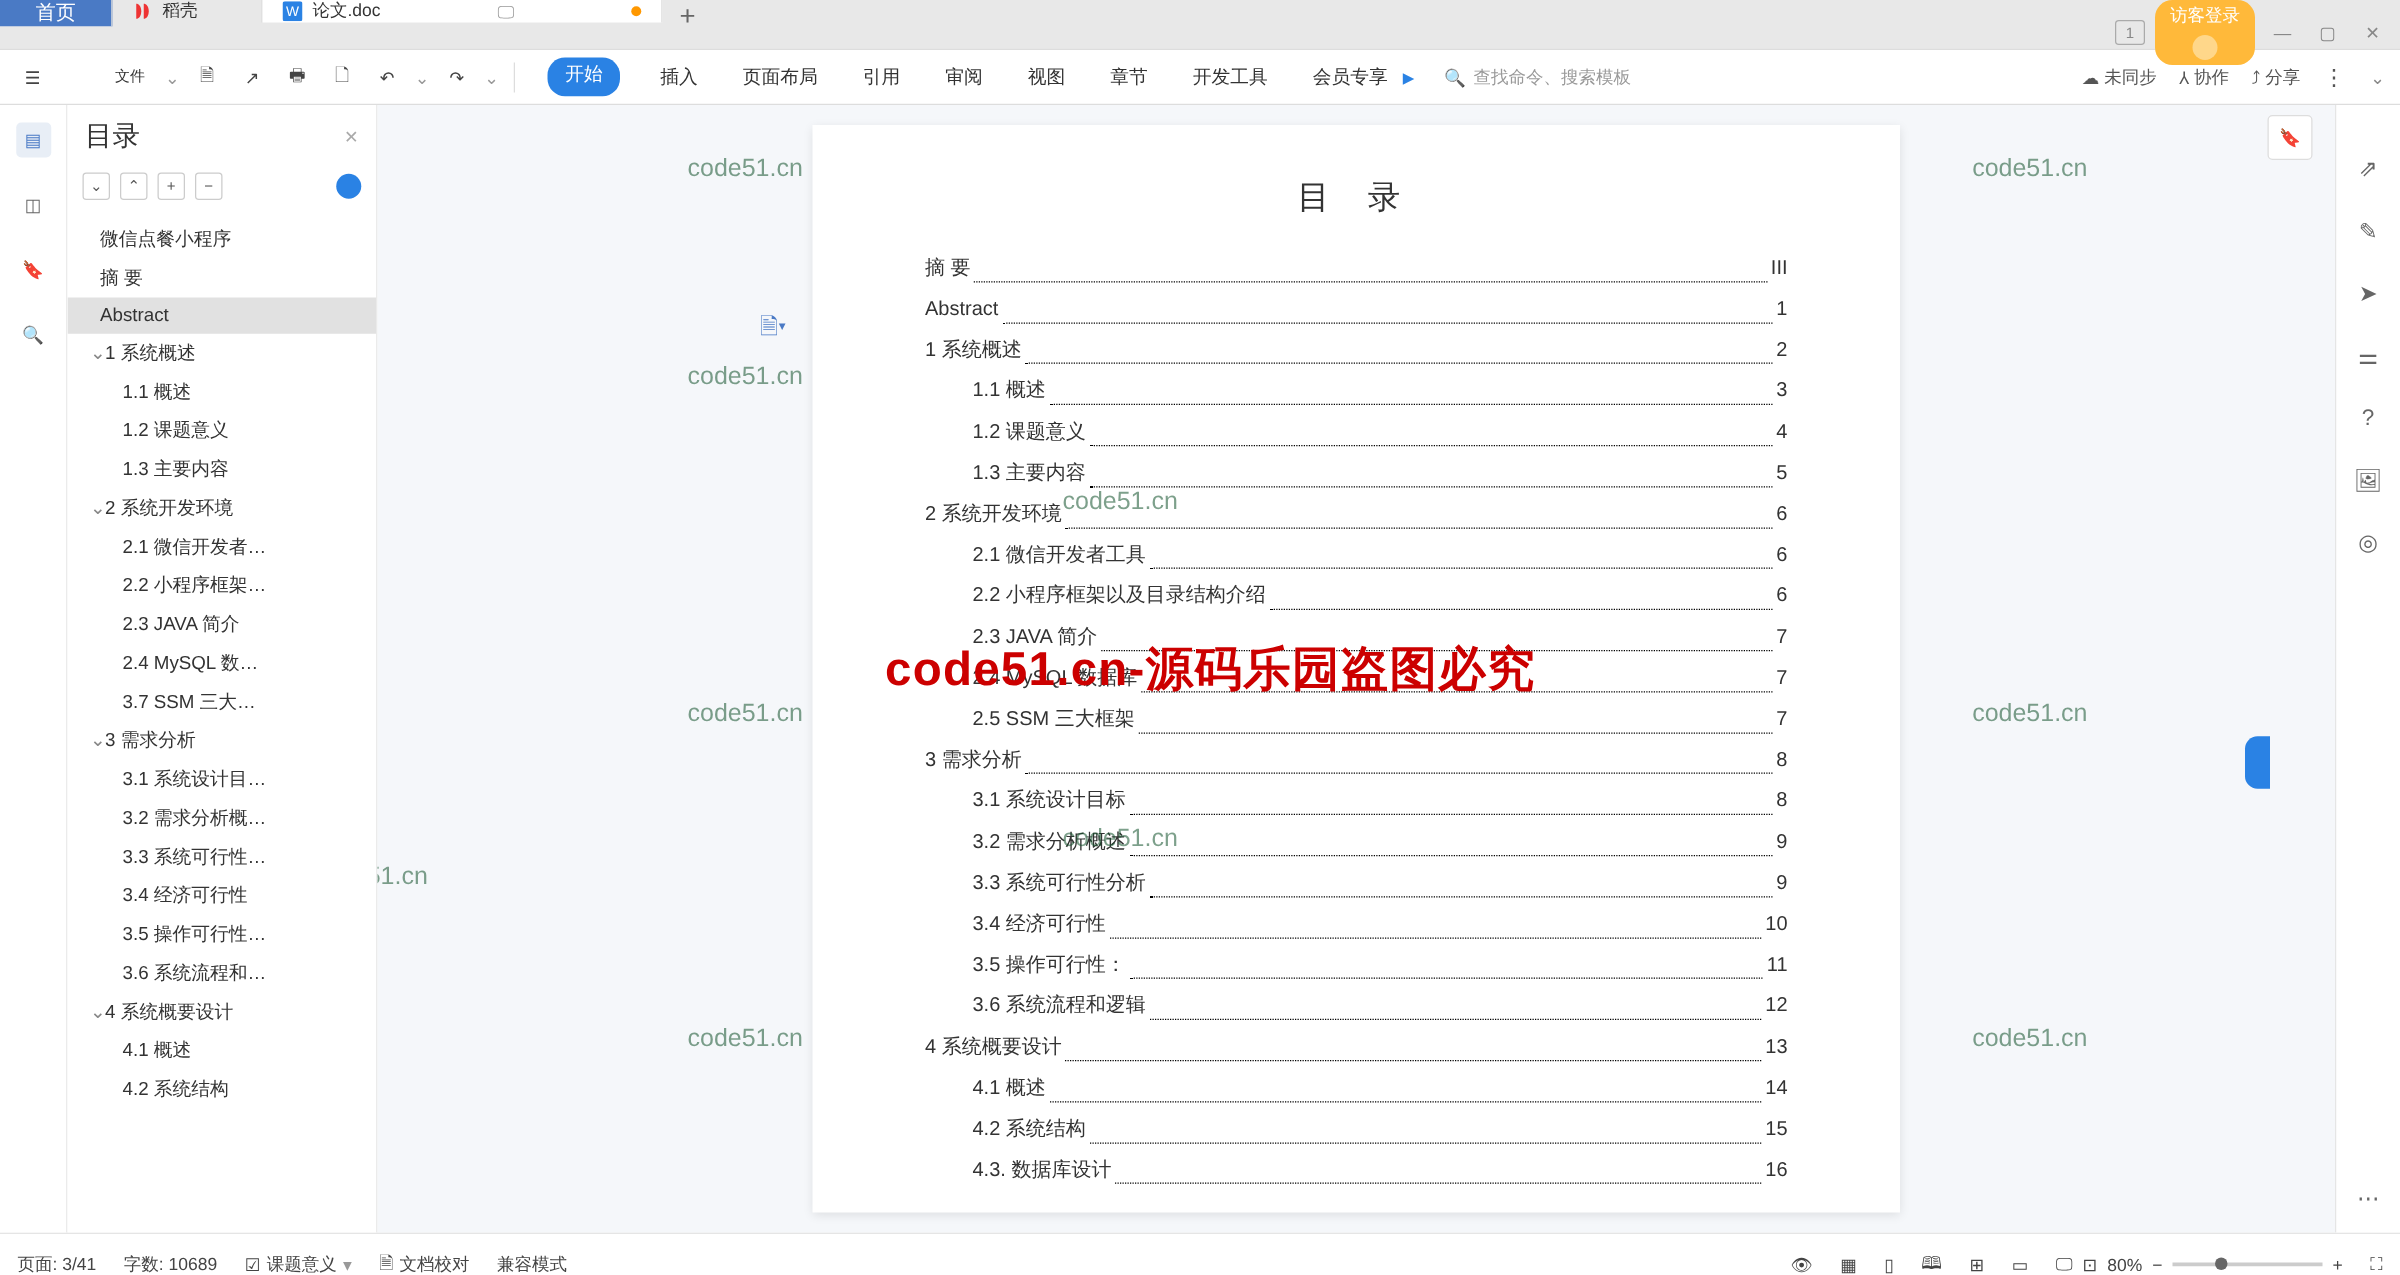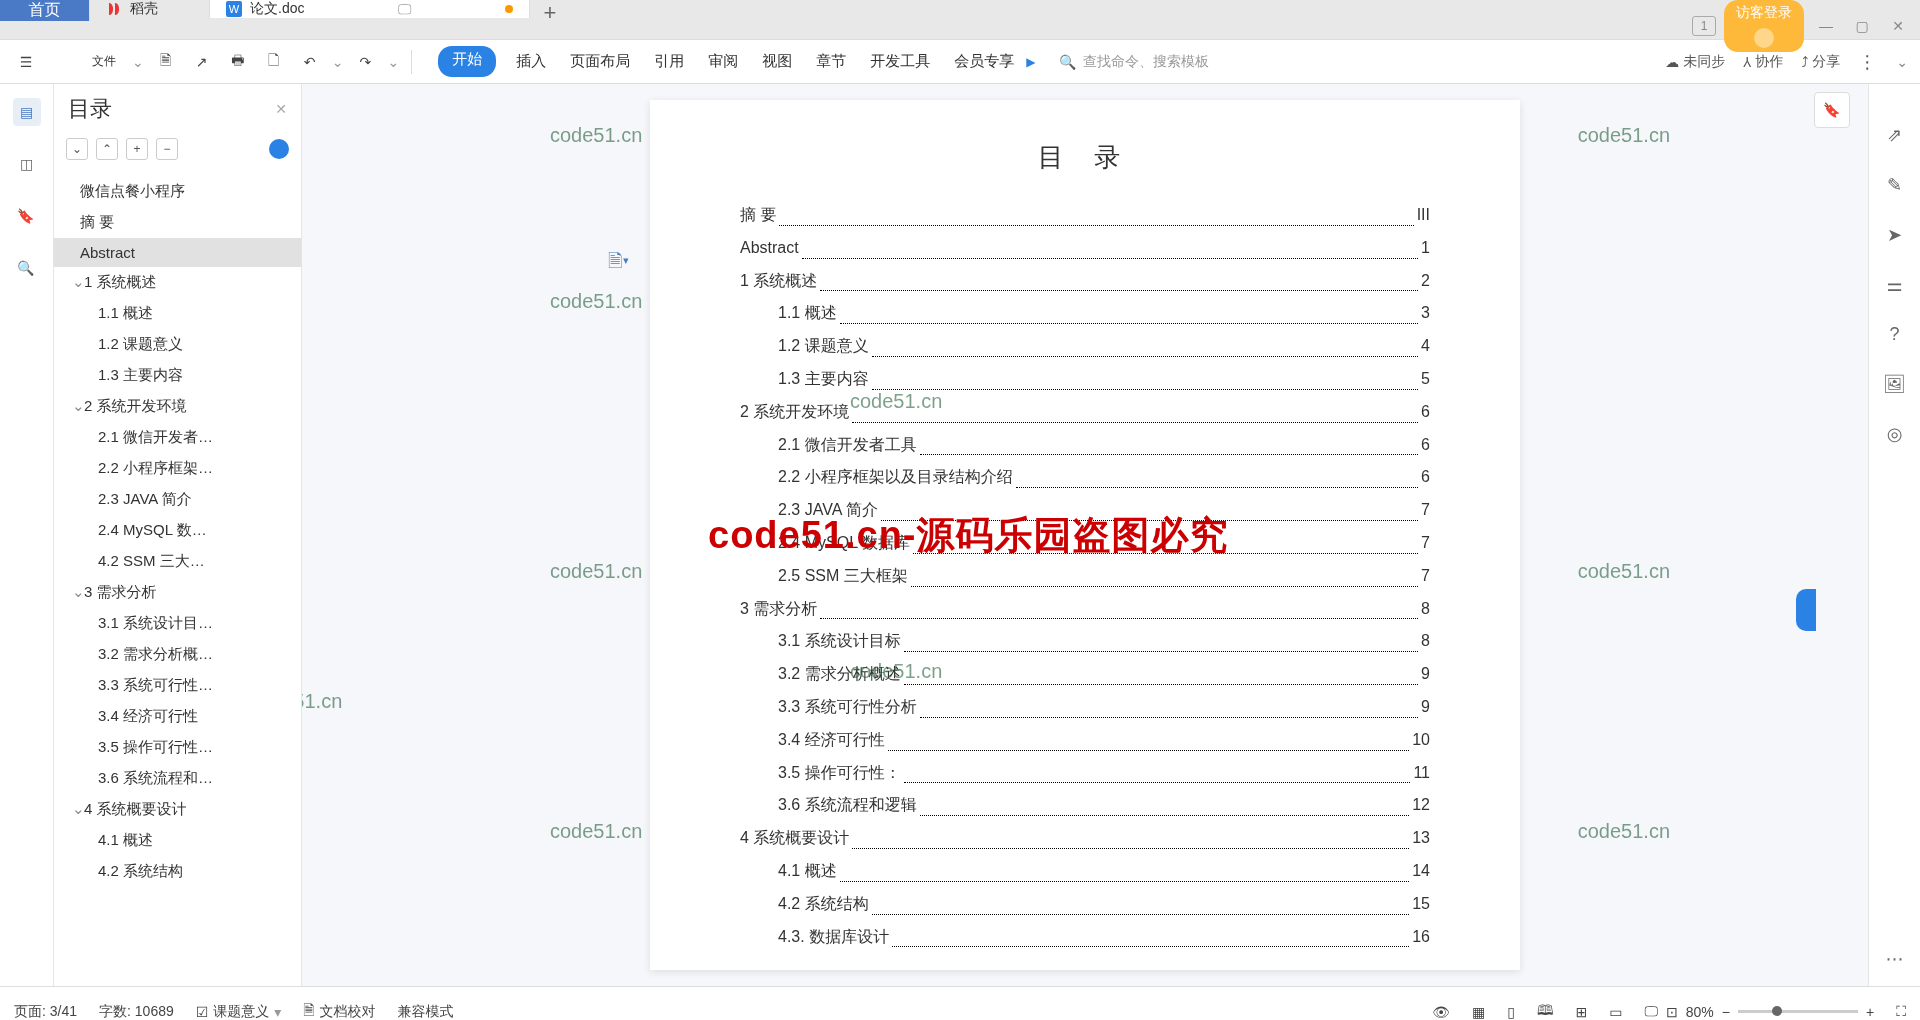--- a/index.html
+++ b/index.html
@@ -18,21 +18,21 @@
 .tabbar-right { margin-left: auto; display: flex; align-items: center; gap: 8px; padding-right: 8px; }
 .login-btn { background: #ffb93a; color: #fff; padding: 4px 12px; border-radius: 14px; display: flex; align-items: center; gap: 6px; font-size: 14px; flex-direction: column; }
 .login-btn .avatar { width: 20px; height: 20px; border-radius: 50%; background: #ffd78a; }
 .winbtn { width: 28px; height: 28px; display: flex; align-items: center; justify-content: center; color: #888; cursor: pointer; }
 
 
 .ribbon { height: 44px; display: flex; align-items: center; border-bottom: 1px solid #ddd; padding: 0 12px; gap: 8px; }
 .ribbon .iconbtn { width: 28px; height: 28px; display: flex; align-items: center; justify-content: center; color: #444; cursor: pointer; border-radius: 3px; }
 .ribbon .file-btn { font-size: 12px; padding: 0 8px; cursor: pointer; margin-left: 36px; }
 .ribbon .sep { width: 1px; height: 24px; background: #ddd; margin: 0 4px; }
-.menubar { display: flex; gap: 16px; margin-left: 14px; }
+.menubar { display: flex; gap: 28px; margin-left: 14px; }
 .menu-item { font-size: 15px; padding: 6px 4px; cursor: pointer; color: #333; }
 .menu-item.active { background: #2a82e4; color: #fff; border-radius: 14px; padding: 4px 14px; }
 .search-box { display: flex; align-items: center; gap: 6px; color: #999; margin-left: 16px; }
 .ribbon-right { margin-left: auto; display: flex; align-items: center; gap: 18px; color: #555; }
 .ribbon-right .item { display: flex; align-items: center; gap: 4px; cursor: pointer; }
 .arrow-r { color: #2a82e4; font-size: 12px; }
 .more-dots { font-size: 18px; letter-spacing: 2px; }
 
 
 .main { display: flex; height: calc(100% - 40px - 44px - 34px); }
@@ -190,21 +190,21 @@
         <div class="ol-item l1 sel">Abstract</div>
         <div class="ol-item l2"><span class="chev">⌄</span>1 系统概述</div>
         <div class="ol-item l3">1.1 概述</div>
         <div class="ol-item l3">1.2 课题意义</div>
         <div class="ol-item l3">1.3 主要内容</div>
         <div class="ol-item l2"><span class="chev">⌄</span>2 系统开发环境</div>
         <div class="ol-item l3">2.1 微信开发者…</div>
         <div class="ol-item l3">2.2 小程序框架…</div>
         <div class="ol-item l3">2.3 JAVA 简介</div>
         <div class="ol-item l3">2.4 MySQL 数…</div>
-        <div class="ol-item l3">4.2 SSM 三大…</div>
+        <div class="ol-item l3">3.7 SSM 三大…</div>
         <div class="ol-item l2"><span class="chev">⌄</span>3 需求分析</div>
         <div class="ol-item l3">3.1 系统设计目…</div>
         <div class="ol-item l3">3.2 需求分析概…</div>
         <div class="ol-item l3">3.3 系统可行性…</div>
         <div class="ol-item l3">3.4 经济可行性</div>
         <div class="ol-item l3">3.5 操作可行性…</div>
         <div class="ol-item l3">3.6 系统流程和…</div>
         <div class="ol-item l2"><span class="chev">⌄</span>4 系统概要设计</div>
         <div class="ol-item l3">4.1 概述</div>
         <div class="ol-item l3">4.2 系统结构</div>

